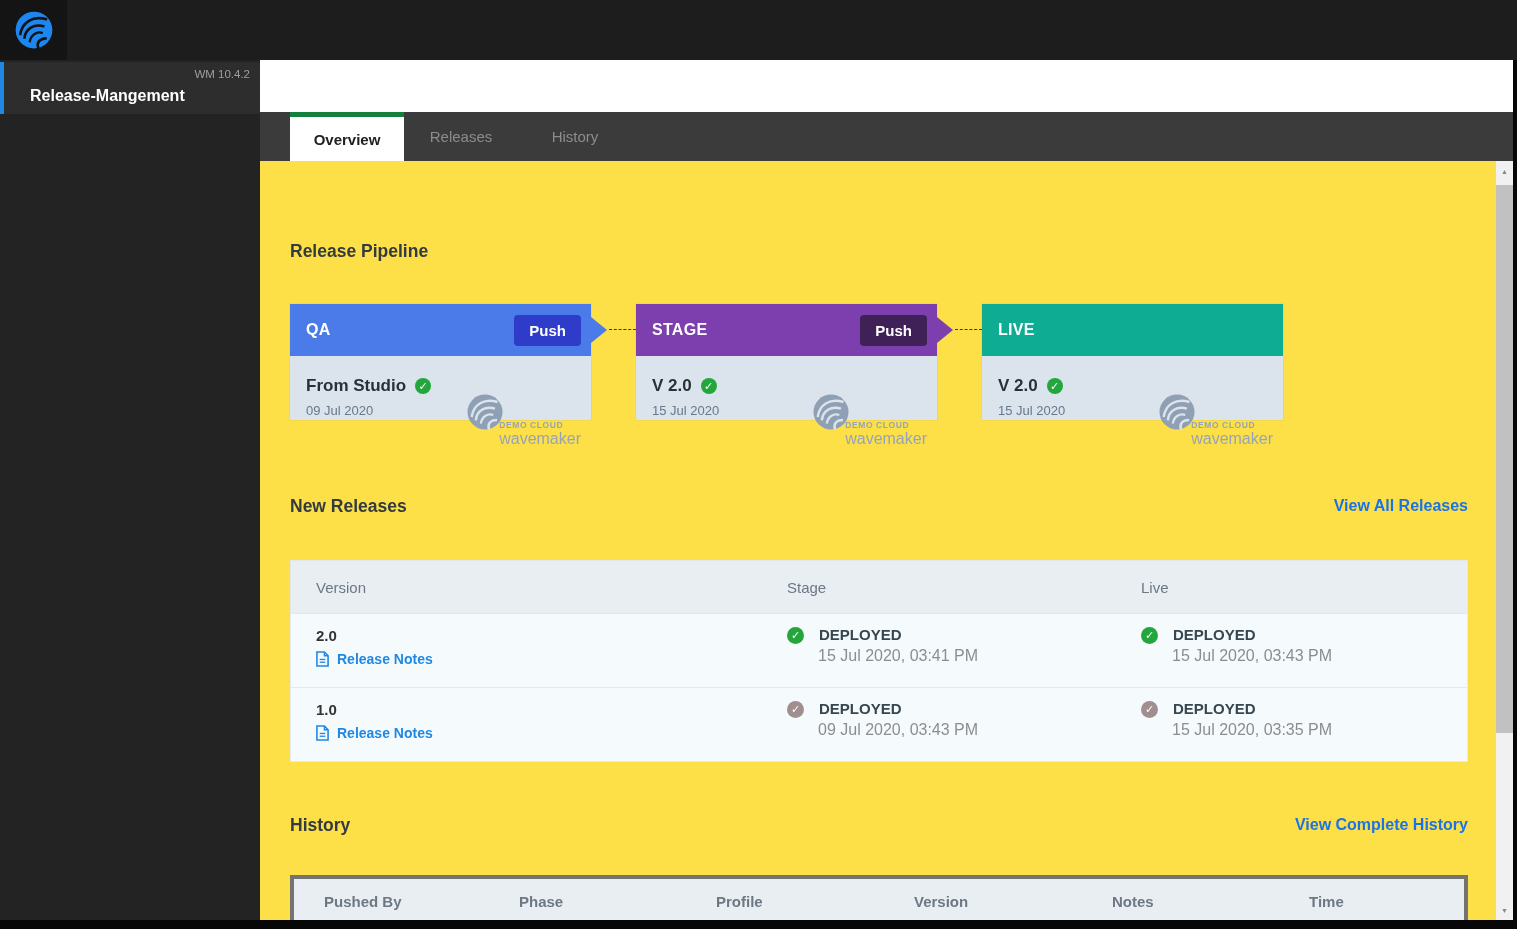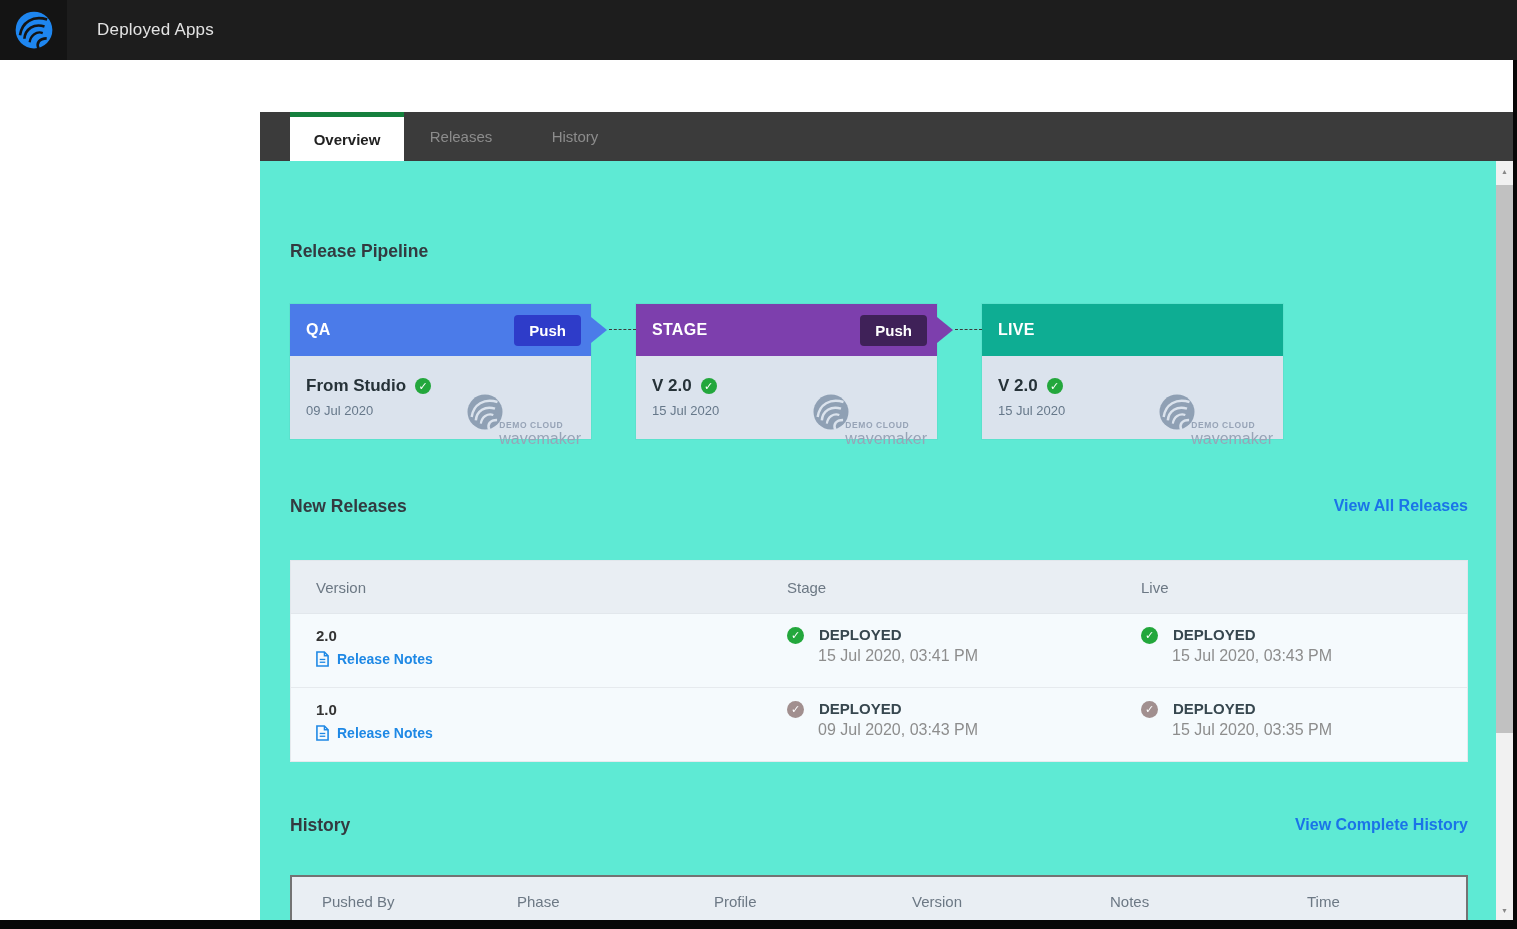--- a/index.html
+++ b/index.html
@@ -27,21 +27,21 @@
   .ph-label{color:#989898;margin-right:7px;}
   .ph-name{color:#f5f5f5;font-weight:700;margin-right:9px;}
   .ph-ver{color:#989898;}
   .tabbar{position:absolute;left:0;top:52px;right:0;height:49px;background:#3b3b3b;display:flex;}
   .tab{width:114px;height:49px;display:flex;align-items:center;justify-content:center;
        font-size:15px;color:#8c8c8c;box-sizing:border-box;cursor:pointer;}
   .tab:first-child{margin-left:30px;}
   .tab.active{background:#ffffff;color:#212121;font-weight:600;border-top:5px solid #15803d;}
 
   
-  .content{position:absolute;left:0;top:101px;right:0;bottom:0;background:#5eead4;}
+  .content{position:absolute;left:0;top:101px;right:0;bottom:0;background:#fde047;}
   .sec-title{position:absolute;left:30px;margin:0;font-size:17.5px;font-weight:700;color:#333a40;}
   .view-link{position:absolute;right:49px;font-size:16px;font-weight:700;color:#1a73e8;
              text-decoration:none;cursor:pointer;}
 
   
   .pipeline{position:absolute;left:30px;top:143px;display:flex;align-items:flex-start;}
   .card{width:301px;box-shadow:0 0 0 1px rgba(0,0,0,0.03);}
   .card-head{position:relative;height:52px;display:flex;align-items:center;
              padding:0 10px 0 16px;box-sizing:border-box;}
   .card-head.qa{background:#4b7be9;}
@@ -51,21 +51,21 @@
   .push-btn{border:none;border-radius:4px;color:#ffffff;font-size:15px;font-weight:600;
             padding:7px 15px;cursor:pointer;font-family:inherit;}
   .push-btn.qa-btn{background:#2e3cc9;}
   .push-btn.stage-btn{background:#3f2158;}
   .head-arrow{position:absolute;right:-16px;top:13px;width:0;height:0;
               border-top:13px solid transparent;border-bottom:13px solid transparent;}
   .head-arrow.qa{border-left:16px solid #4b7be9;}
   .head-arrow.stage{border-left:16px solid #7d3fad;}
   .connector{position:relative;width:45px;height:52px;}
   .connector .dash{position:absolute;left:18px;right:0;top:25px;border-top:1.6px dashed #3a3a3a;}
-  .card-body{position:relative;height:83px;background:#dbe3ed;}
+  .card-body{position:relative;height:64px;background:#dbe3ed;}
   .ver-line{position:absolute;left:16px;top:20px;display:flex;align-items:center;}
   .ver-name{font-size:17px;font-weight:700;color:#263238;}
   .cb-date{position:absolute;left:16px;top:47px;font-size:13px;color:#66788a;}
   .cloud-logo{position:absolute;right:10px;top:19px;display:flex;align-items:center;}
   .cl-text{margin-left:-6px;margin-top:45px;}
   .cl-1{font-size:8.5px;font-weight:700;letter-spacing:.6px;color:#97a4b7;}
   .cl-2{font-size:16px;color:#97a4b7;margin-top:0px;}
 
   .check{display:inline-flex;width:17px;height:17px;border-radius:50%;align-items:center;
          justify-content:center;color:#fff;font-size:11px;font-weight:700;flex:none;}
@@ -84,21 +84,21 @@
   .cell-ver{position:absolute;left:25px;top:13px;font-size:15px;font-weight:700;color:#333;}
   .rn-link{position:absolute;left:25px;top:37px;display:flex;align-items:center;gap:8px;
            font-size:14px;font-weight:600;color:#1e88e5;text-decoration:none;cursor:pointer;}
   .status-cell{position:absolute;top:12px;}
   .status-cell .check{position:absolute;left:0;top:1px;}
   .st-label{margin-left:32px;font-size:15px;font-weight:700;color:#37474f;white-space:nowrap;}
   .st-time{margin-left:31px;margin-top:4px;font-size:16px;color:#8d8d8d;white-space:nowrap;text-align:center;}
   .col-stage{left:496px;}
   .col-live{left:850px;}
 
-  .hist-head-row{top:714px;height:52px;background:#e9eef3;border:2px solid #737373;}
+  .hist-head-row{top:714px;height:52px;background:#e9eef3;border:4px solid #737373;font-weight:bold;}
 
   
   .vscroll{position:absolute;top:0;bottom:0;right:4px;width:17px;background:#f1f1f1;z-index:20;}
   .vs-btn{position:absolute;left:0;width:17px;height:17px;display:flex;align-items:center;
           justify-content:center;font-size:7px;color:#888;cursor:pointer;}
   .vs-up{top:2px;}
   .vs-down{bottom:10px;}
   .vs-thumb{position:absolute;left:0;top:24px;width:17px;height:548px;background:#c1c1c1;cursor:pointer;}
   .edge-right{position:absolute;right:0;top:60px;width:4px;bottom:0;background:#070707;z-index:30;}
   .edge-bottom{position:absolute;left:0;right:0;bottom:0;height:9px;background:#070707;z-index:35;}
@@ -111,23 +111,28 @@
   <header class="topbar">
     <div class="logo-box">
       <svg width="42" height="42" viewBox="0 0 48 48">
         <circle cx="24" cy="24" r="21" fill="#1e86f0"></circle>
         <path d="M8 30 C10 15 23 7 39 12" stroke="#141414" stroke-width="3" fill="none"></path>
         <path d="M13 34 C14 23 24 16 36 20" stroke="#141414" stroke-width="3" fill="none"></path>
         <path d="M19 38 C20 30 27 25 34 27.5" stroke="#141414" stroke-width="2.6" fill="none"></path>
         <path d="M29 45 C26.5 39 30 33.5 38.5 33.5" stroke="#141414" stroke-width="3" fill="none"></path>
       </svg>
     </div>
-    <div class="topbar-title">Deployed Apps</div>
   </header>
 
+  <aside class="sidebar">
+    <div class="sidebar-item">
+      <span class="wm-ver">WM 10.4.2</span>
+      <span class="proj-name">Release-Mangement</span>
+    </div>
+  </aside>
 
   <main class="main">
 
 
     <nav class="tabbar">
       <div class="tab active">Overview</div>
       <div class="tab">Releases</div>
       <div class="tab">History</div>
     </nav>
 

